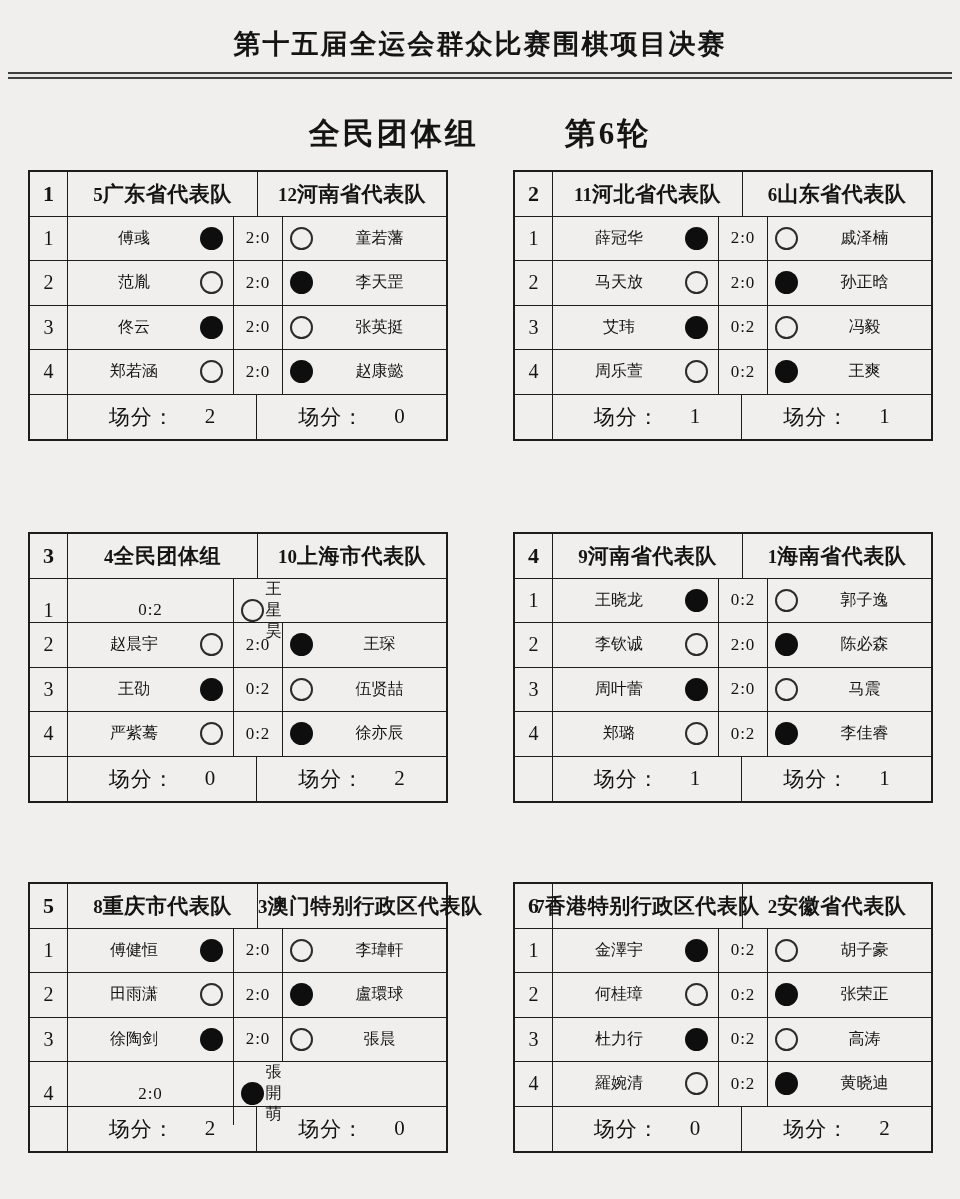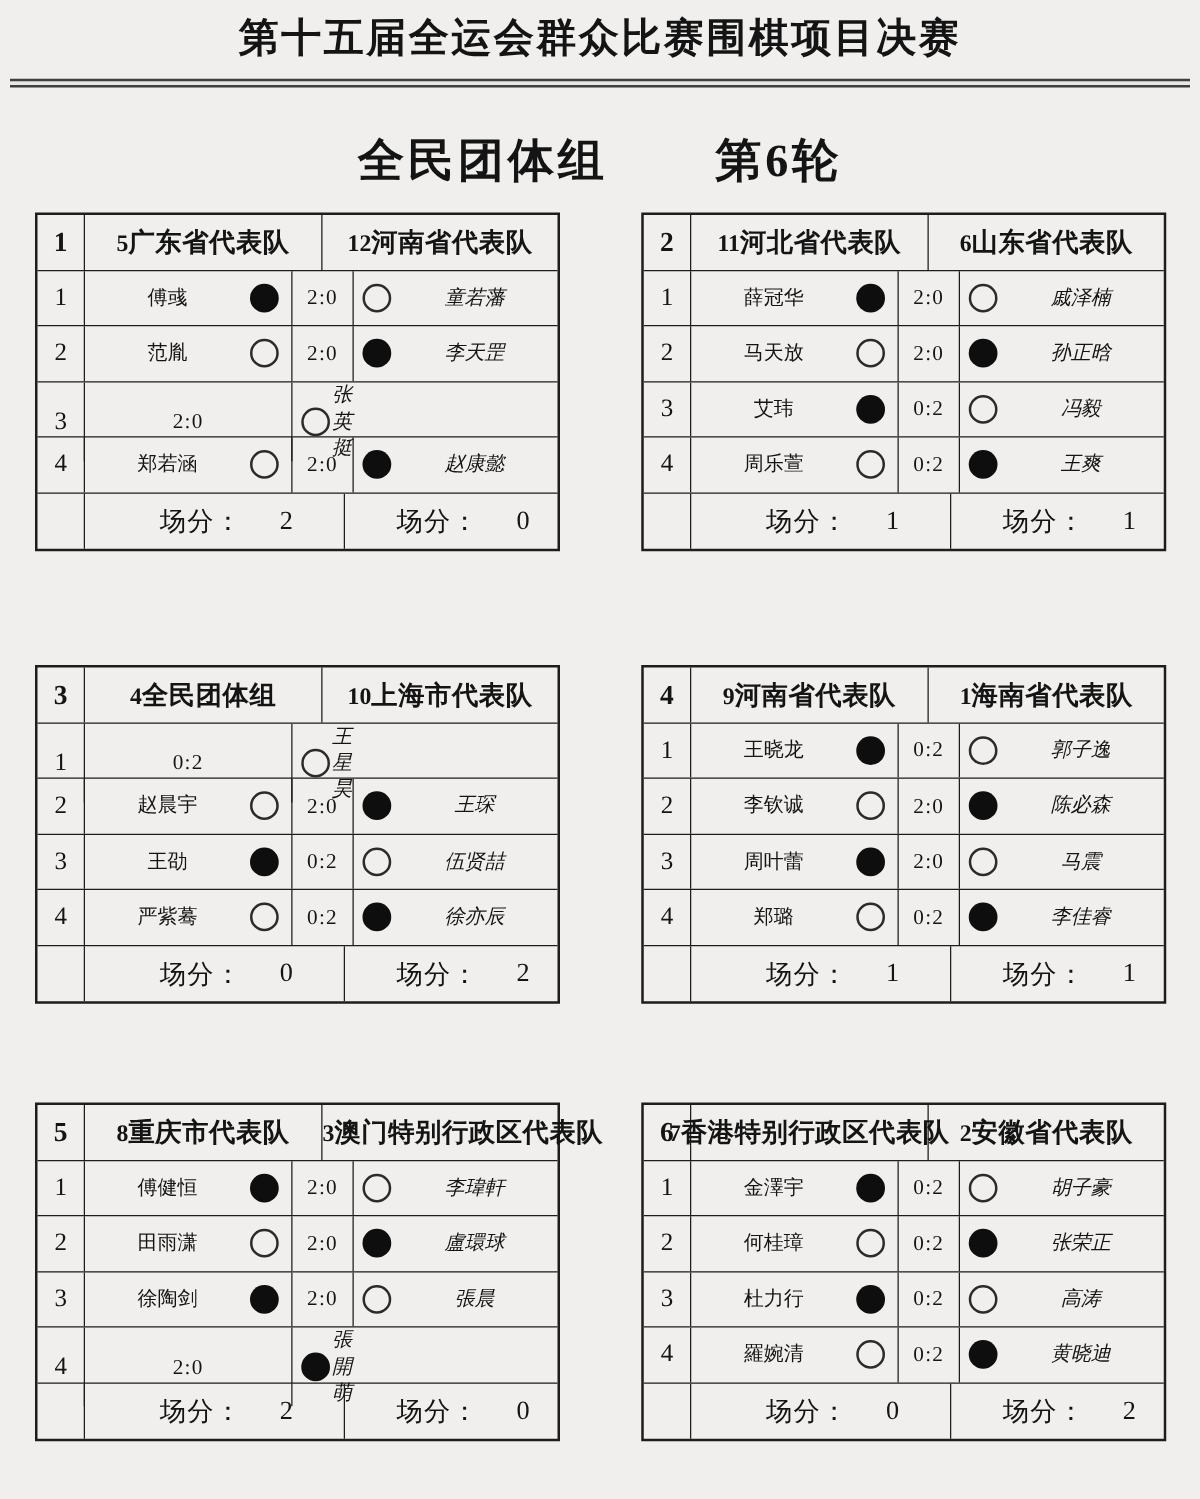--- a/index.html
+++ b/index.html
@@ -4,37 +4,37 @@
 <style>
   html,body{margin:0;padding:0;}
   body{
     background:#f0efed;
     font-family:"Liberation Serif","DejaVu Serif",serif;
     color:#141414;
   }
   .page{position:relative;width:960px;height:1199px;overflow:hidden;}
 
   .title{
-    padding-top:9px;
+    padding-top:26px;
     text-align:center;
-    font-size:32px;
+    font-size:27px;
     font-weight:bold;
     letter-spacing:2px;
   }
   .rule{
     margin:10px 8px 0 8px;
     height:3px;
     border-top:2px solid #3f3f3f;
     border-bottom:2px solid #3f3f3f;
     background:#e7e7e5;
   }
   .subtitle{
     margin-top:34px;
     text-align:center;
-    font-size:37px;
+    font-size:31px;
     font-weight:bold;
     letter-spacing:3px;
   }
   .subtitle .round{margin-left:86px;}
 
   #tables{position:absolute;left:0;top:0;width:960px;height:1199px;pointer-events:none;}
   .match{
     position:absolute;
     width:420px;
     border:2px solid #1d1d1d;
@@ -45,40 +45,40 @@
   .match:nth-child(1){left:28px;top:170px;}
   .match:nth-child(2){left:513px;top:170px;}
   .match:nth-child(3){left:28px;top:532px;}
   .match:nth-child(4){left:513px;top:532px;}
   .match:nth-child(5){left:28px;top:882px;}
   .match:nth-child(6){left:513px;top:882px;}
 
   .row{display:grid;height:44.5px;box-sizing:border-box;border-bottom:1.5px solid #1d1d1d;}
   .row.header{grid-template-columns:38px 190px 1fr;}
   .row.body{grid-template-columns:38px 166px 49px 1fr;}
-  .row.footer{grid-template-columns:38px 189px 1fr;border-bottom:none;gap:19px;}
+  .row.footer{grid-template-columns:38px 189px 1fr;border-bottom:none;}
 
   .cell{
     display:flex;align-items:center;justify-content:center;
     border-right:1.5px solid #1d1d1d;
     box-sizing:border-box;
     overflow:visible;
   }
   .cell:last-child{border-right:none;}
 
   .match-no{font-size:22px;font-weight:bold;}
   .board-no{font-size:20px;}
 
   .team-cell{white-space:nowrap;}
   .team-line{position:relative;z-index:2;display:inline-flex;align-items:baseline;}
   .seed{font-size:19px;font-weight:bold;}
   .tname{font-size:21px;font-weight:bold;letter-spacing:0.5px;font-family:Liberation Mono, monospace;}
 
   .p1-cell{padding-right:10px;}
-  .p2-cell{padding-left:7px;font-style:italic;}
+  .p2-cell{padding-left:7px;}
   .pname{flex:1;text-align:center;font-size:16px;}
 
   .stone{width:23px;height:23px;border-radius:50%;box-sizing:border-box;flex:0 0 auto;}
   .stone.black{background:#0e0e0e;}
   .stone.white{background:transparent;border:2px solid #2b2b2b;}
 
   .result-cell{font-size:17px;letter-spacing:1px;}
 
   .points-cell{gap:30px;}
   .flabel{font-size:21px;letter-spacing:1px;}
@@ -140,20 +140,24 @@
     <div class="cell p2-cell">
       <span class="stone stone2 black"></span>
       <span class="pname">李天罡</span>
     </div>
   </div>
 
   <div class="row body">
     <div class="cell no-cell">
       <span class="board-no">3</span>
     </div>
+    <div class="cell p1-cell">
+      <span class="pname">佟云</span>
+      <span class="stone stone1 black"></span>
+    </div>
     <div class="cell result-cell">2:0</div>
     <div class="cell p2-cell">
       <span class="stone stone2 white"></span>
       <span class="pname">张英挺</span>
     </div>
   </div>
 
   <div class="row body">
     <div class="cell no-cell">
       <span class="board-no">4</span>

